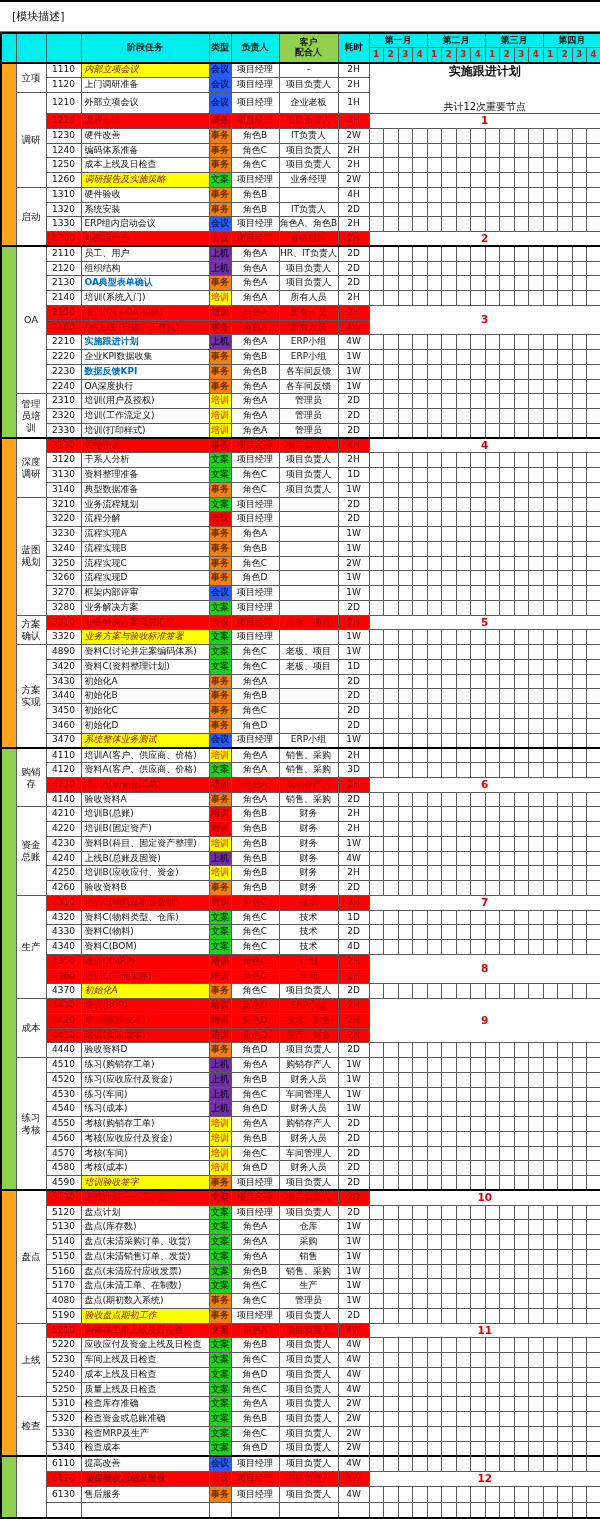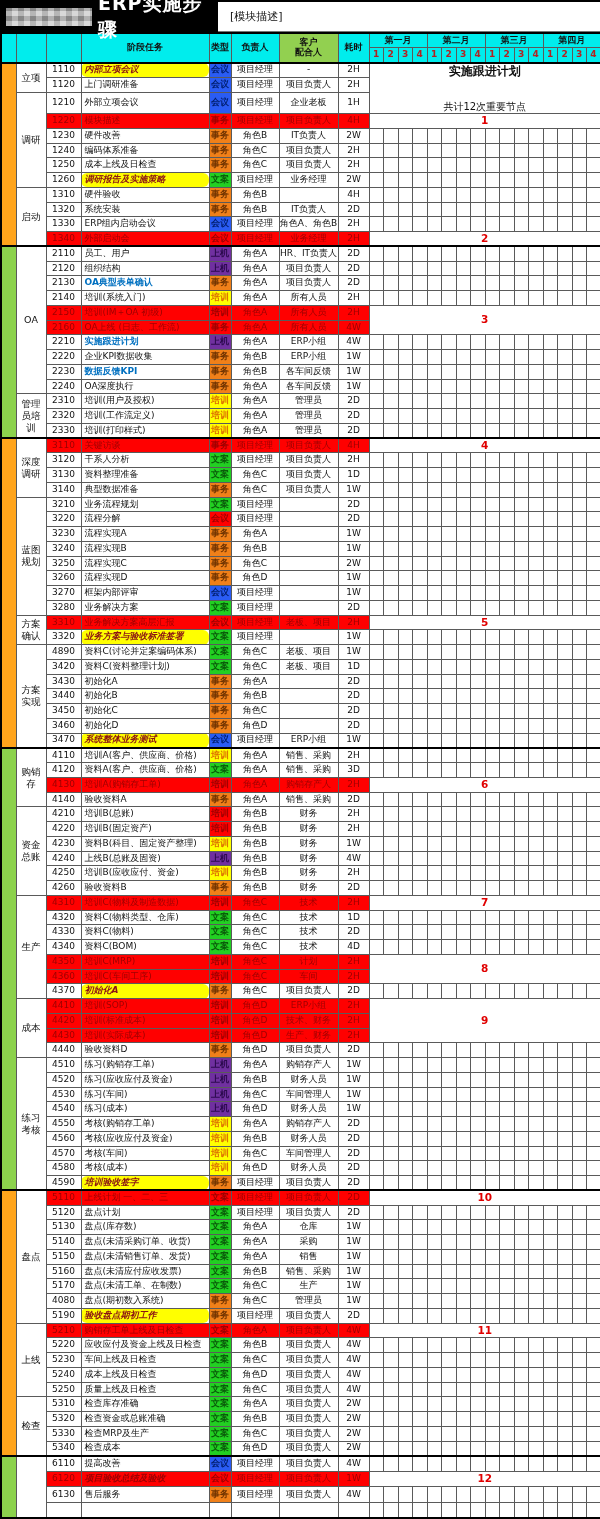--- a/index.html
+++ b/index.html
@@ -37,40 +37,36 @@
   .task{text-align:left;padding-left:3px;}
   .ctr{text-align:center;}
   .ty{text-align:center;font-weight:bold;}
   .t-b{background:#2A5CF4;color:#001e6e;}
   .t-o{background:#F08019;color:#6e3200;}
   .t-g{background:#22CF22;color:#0a5c0a;}
   .t-y{background:#FFFF00;color:#DD7000;}
   .t-p{background:#7030A0;color:#2b0a4d;margin-top:24px;}
   .t-r{background:#FF0000;color:#9C0000;}
   .rr{background:#FF0000;color:#9C0000;}
-  .hl{background:#FFFF00;color:#8b1414;font-weight:bold;font-style:italic;border-radius:6px;}
+  .hl{background:#FFFF00;color:#8b1414;font-weight:normal;font-style:italic;}
   .link{color:#0070C0;font-weight:bold;}
   .it{font-weight:bold;font-style:italic;}
   
   .gc{background:#fff;}
   .msc{text-align:center;color:#E00000;font-weight:bold;font-size:10.5px;background:#fff;}
   .notec{text-align:center;background:#fff;vertical-align:middle;}
   .note1{font-weight:bold;font-size:12px;line-height:1.25;text-align:center;}
   .note2{font-size:10px;line-height:1.25;margin-top:22px;}
   .botbar{height:12px;background:#000;}
 </style>
 </head>
 <body>
 
 <div class="page">
   <div class="titlebar">
-    <div class="title-black">
-      <span class="redact"></span>
-      <span>ERP实施步骤</span>
-    </div>
     <div class="title-rest">
       <span class="module-label">[模块描述]</span>
     </div>
   </div>
 
   <table id="grid">
       <colgroup>
         <col style="width: 15px;">
         <col style="width: 30px;">
         <col style="width: 35px;">
@@ -157,21 +153,21 @@
           <td class="sg" colspan="1" rowspan="6">调研</td>
           <td class="idc">1210</td>
           <td class="task">外部立项会议</td>
           <td class="ty t-b">会议</td>
           <td class="ctr">项目经理</td>
           <td class="ctr">企业老板</td>
           <td class="ctr">1H</td>
         </tr>
         <tr>
           <td class="idc rr">1220</td>
-          <td class="task rr">模块描述</td>
+          <td class="task rr">流程走访</td>
           <td class="ty t-r">事务</td>
           <td class="ctr rr">项目经理</td>
           <td class="ctr rr">项目负责人</td>
           <td class="ctr rr">4H</td>
           <td class="msc" colspan="16" rowspan="1">1</td>
         </tr>
         <tr>
           <td class="idc">1230</td>
           <td class="task">硬件改善</td>
           <td class="ty t-o">事务</td>

